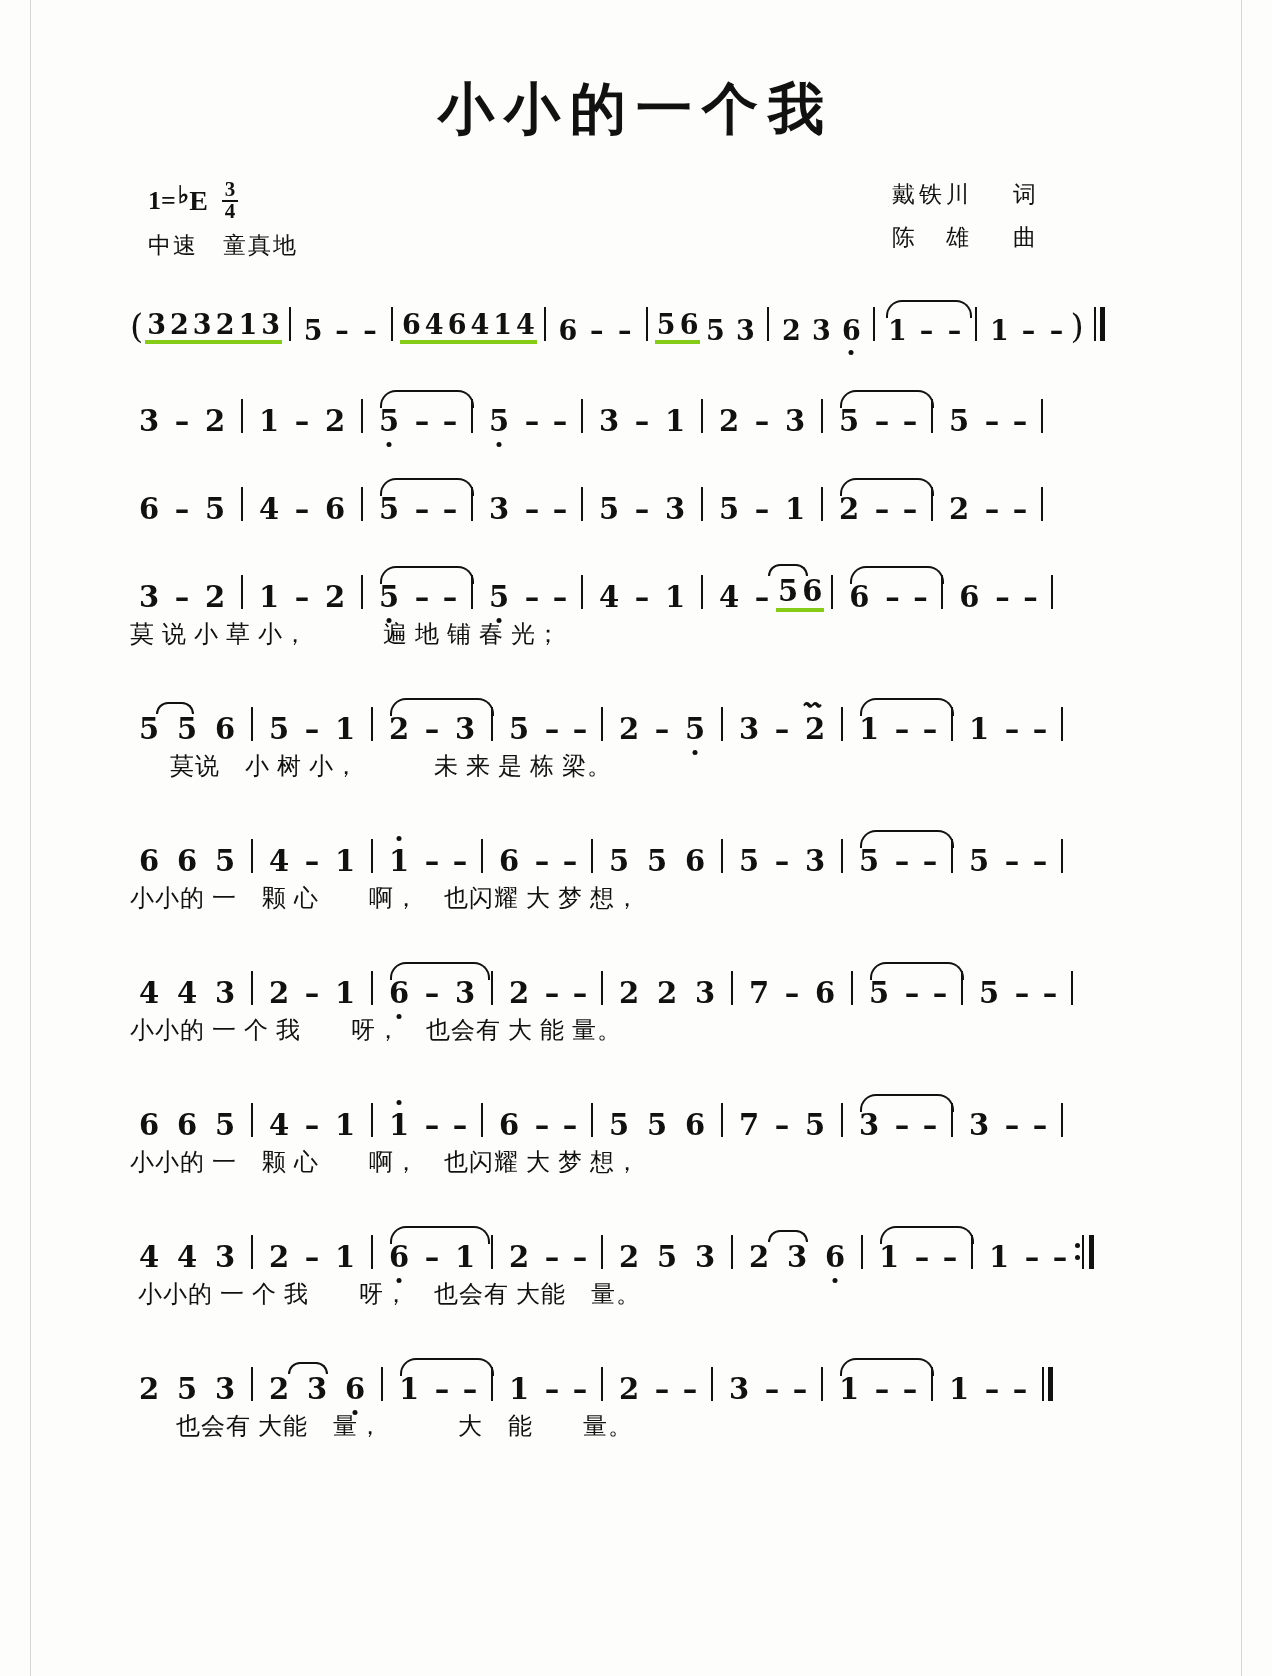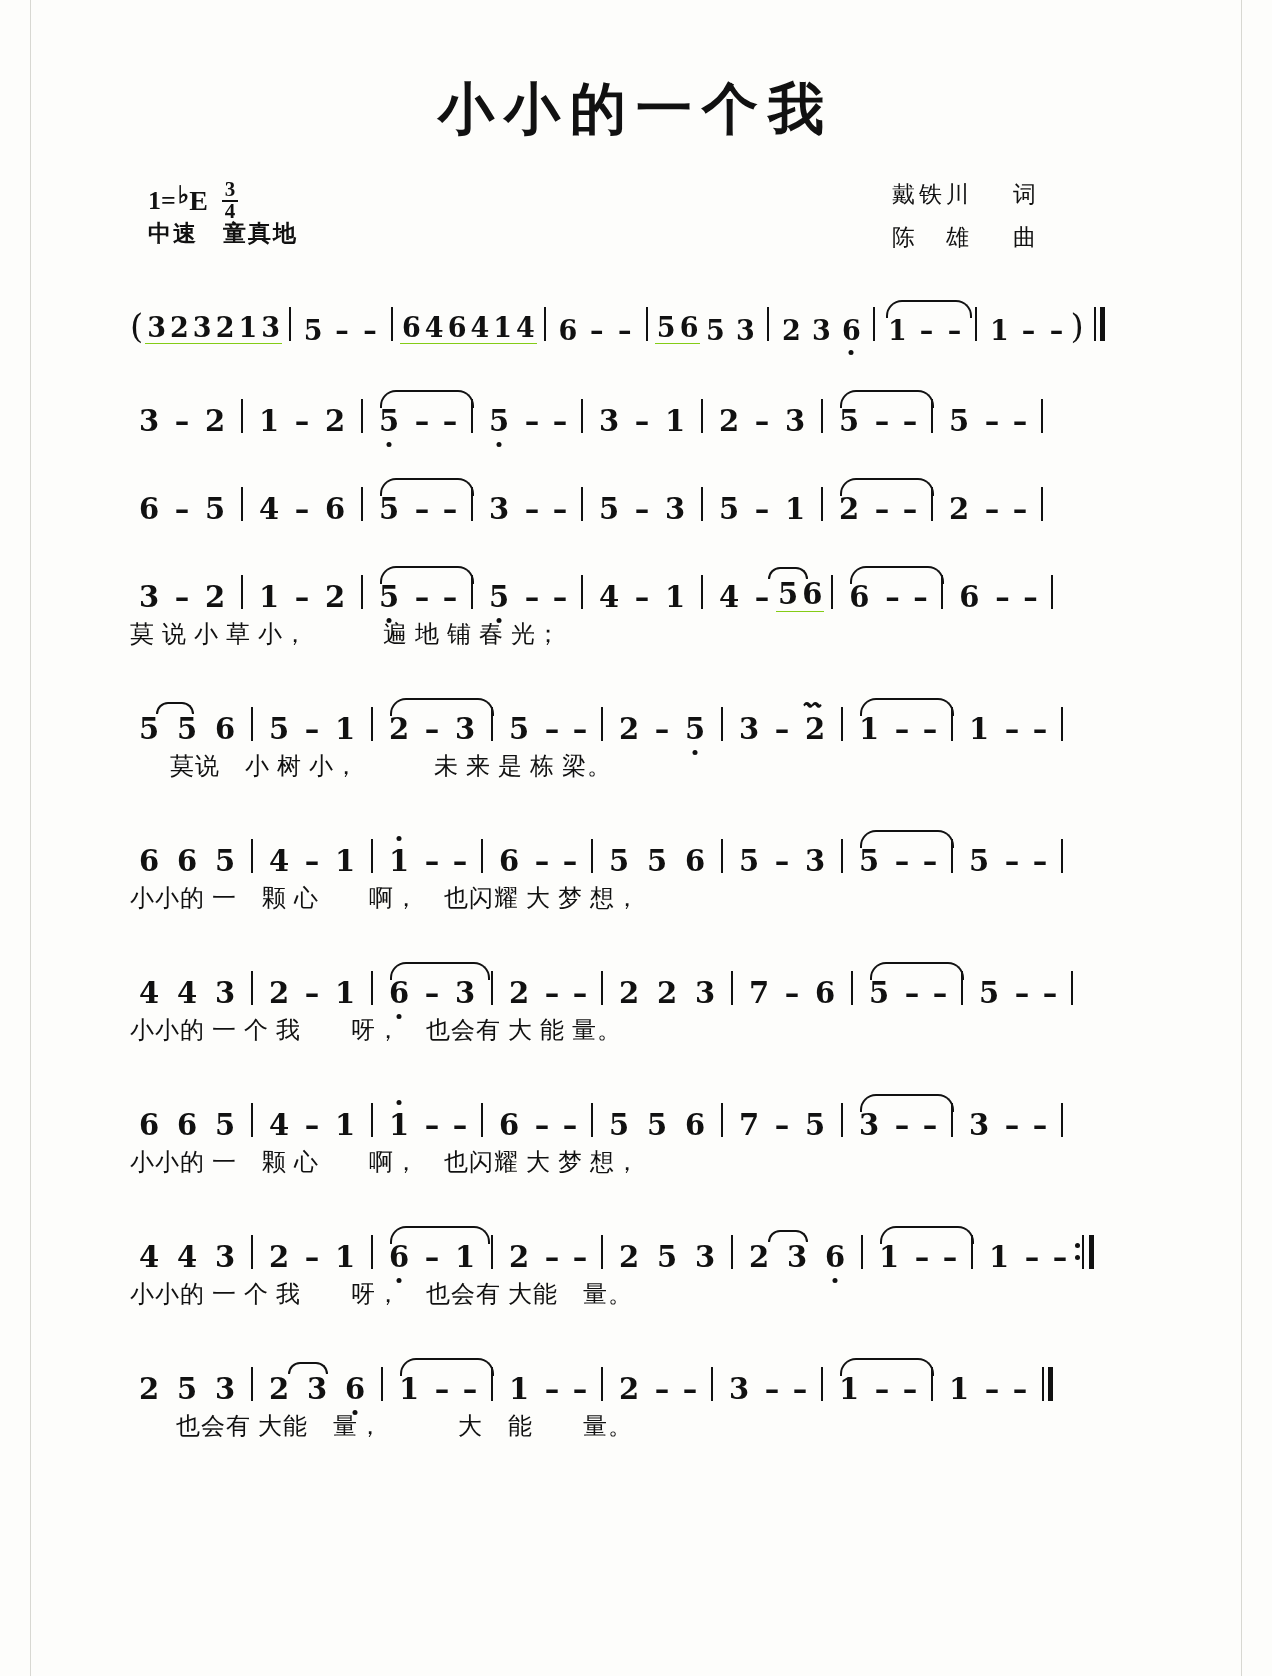--- a/index.html
+++ b/index.html
@@ -81,23 +81,23 @@
     margin-left: 14px;
     font-size: 21px;
     font-weight: 700;
   }
   .timesig .num { border-bottom: 2px solid #111; padding: 0 3px; }
   .timesig .den { padding: 0 3px; }
 
   .tempo {
     position: absolute;
     left: 148px;
-    top: 44px;
+    top: 56px;
     font-size: 23px;
-    font-weight: 700;
+    font-weight: 400;
     letter-spacing: 2px;
   }
 
   .credits {
     position: absolute;
     right: 232px;
     top: 0px;
     text-align: left;
     font-size: 23px;
     letter-spacing: 4px;
@@ -222,21 +222,21 @@
     top: -11px;
     width: 5px; height: 5px;
     border-radius: 50%;
     background: #111;
   }
 
   
   .beam {
     display: inline-block;
     position: relative;
-    border-bottom: 1px solid #84cc16;
+    border-bottom: 4px solid #84cc16;
     padding-bottom: 2px;
     line-height: 1;
   }
   .beam .n { padding: 0 2px; min-width: 18px; }
 
   
   .tie {
     position: absolute;
     border: 2.5px solid #111;
     border-bottom: none;
@@ -823,21 +823,21 @@
         </span>
         <span class="barline"></span>
         <span class="measure">
             <span class="n wide">1</span>
             <span class="n dash">–</span>
             <span class="n dash">–</span>
           </span>
         <span class="barline repeat-end"></span>
       </div>
       <div class="lyric-row">
-        <span class="lyr" style="left:0px;">小小的 一 个 我　　呀，　也会有 大能　量。</span>
+        <span class="lyr" style="left:8px;">小小的 一 个 我　　呀，　也会有 大能　量。</span>
       </div>
     </div>
 
     <div class="system">
       <div class="notes-row">
         <span class="measure">
             <span class="n wide">2</span>
             <span class="n wide">5</span>
             <span class="n wide">3</span>
           </span>

